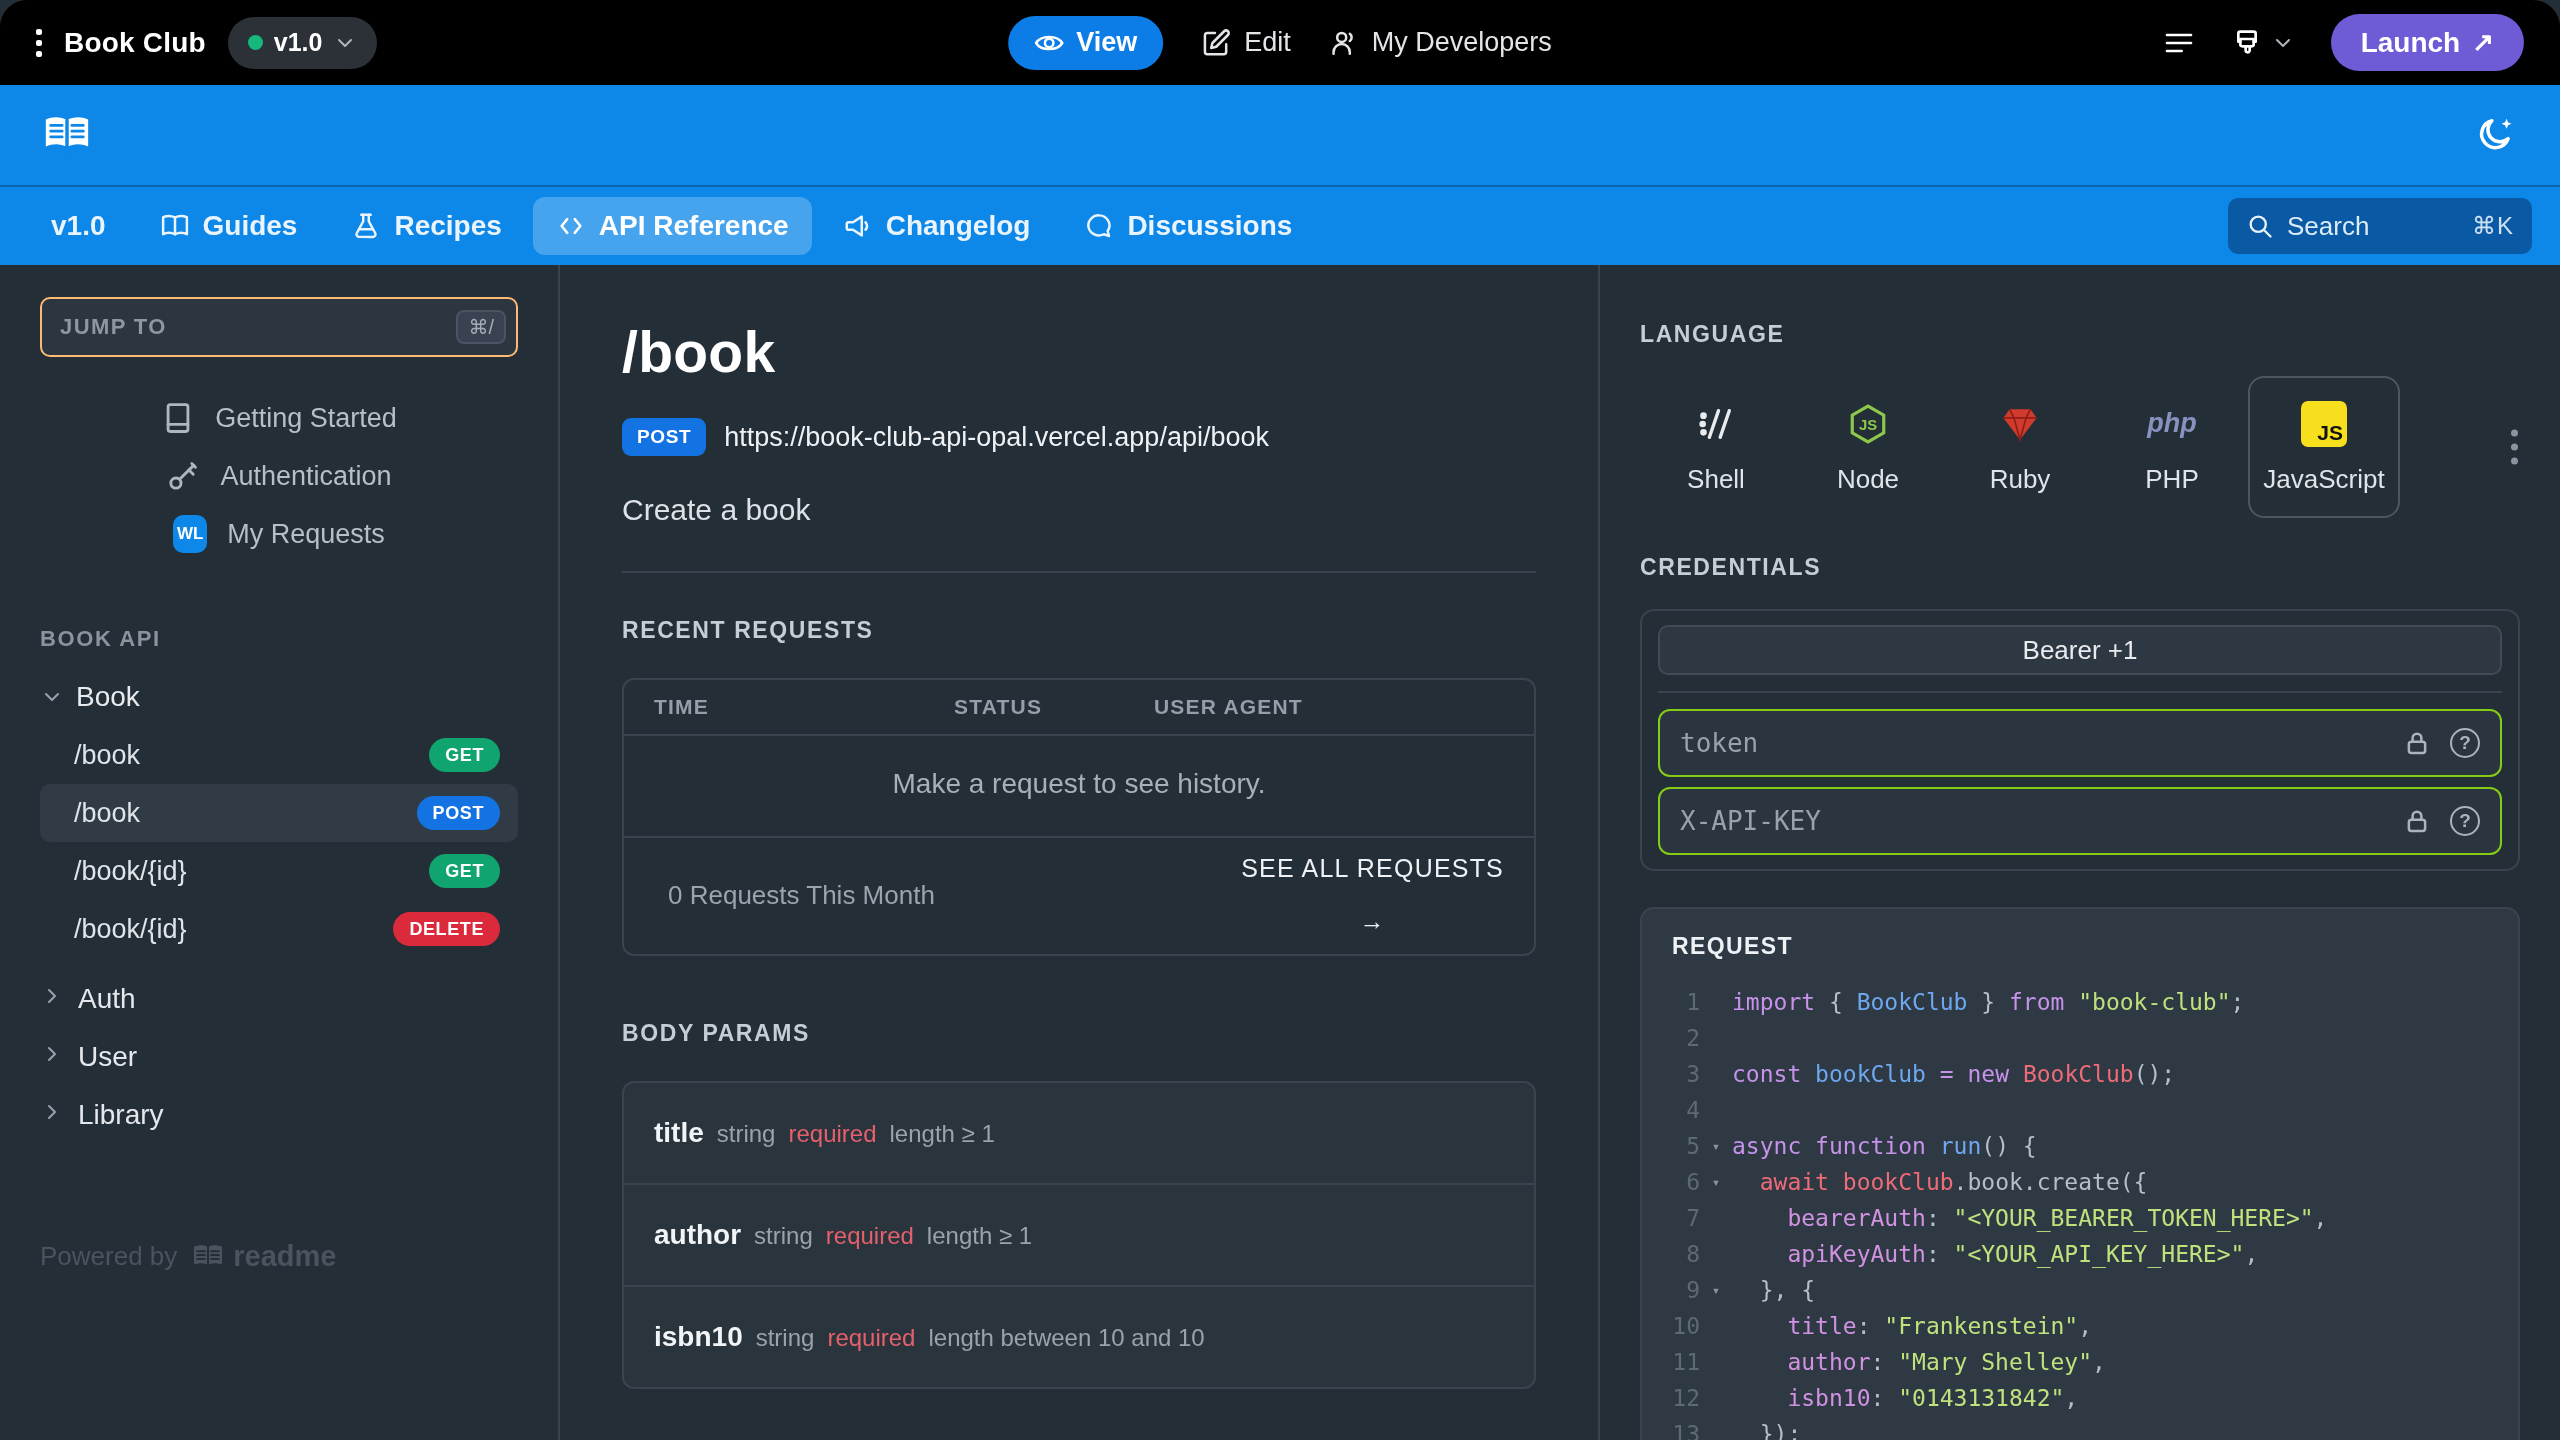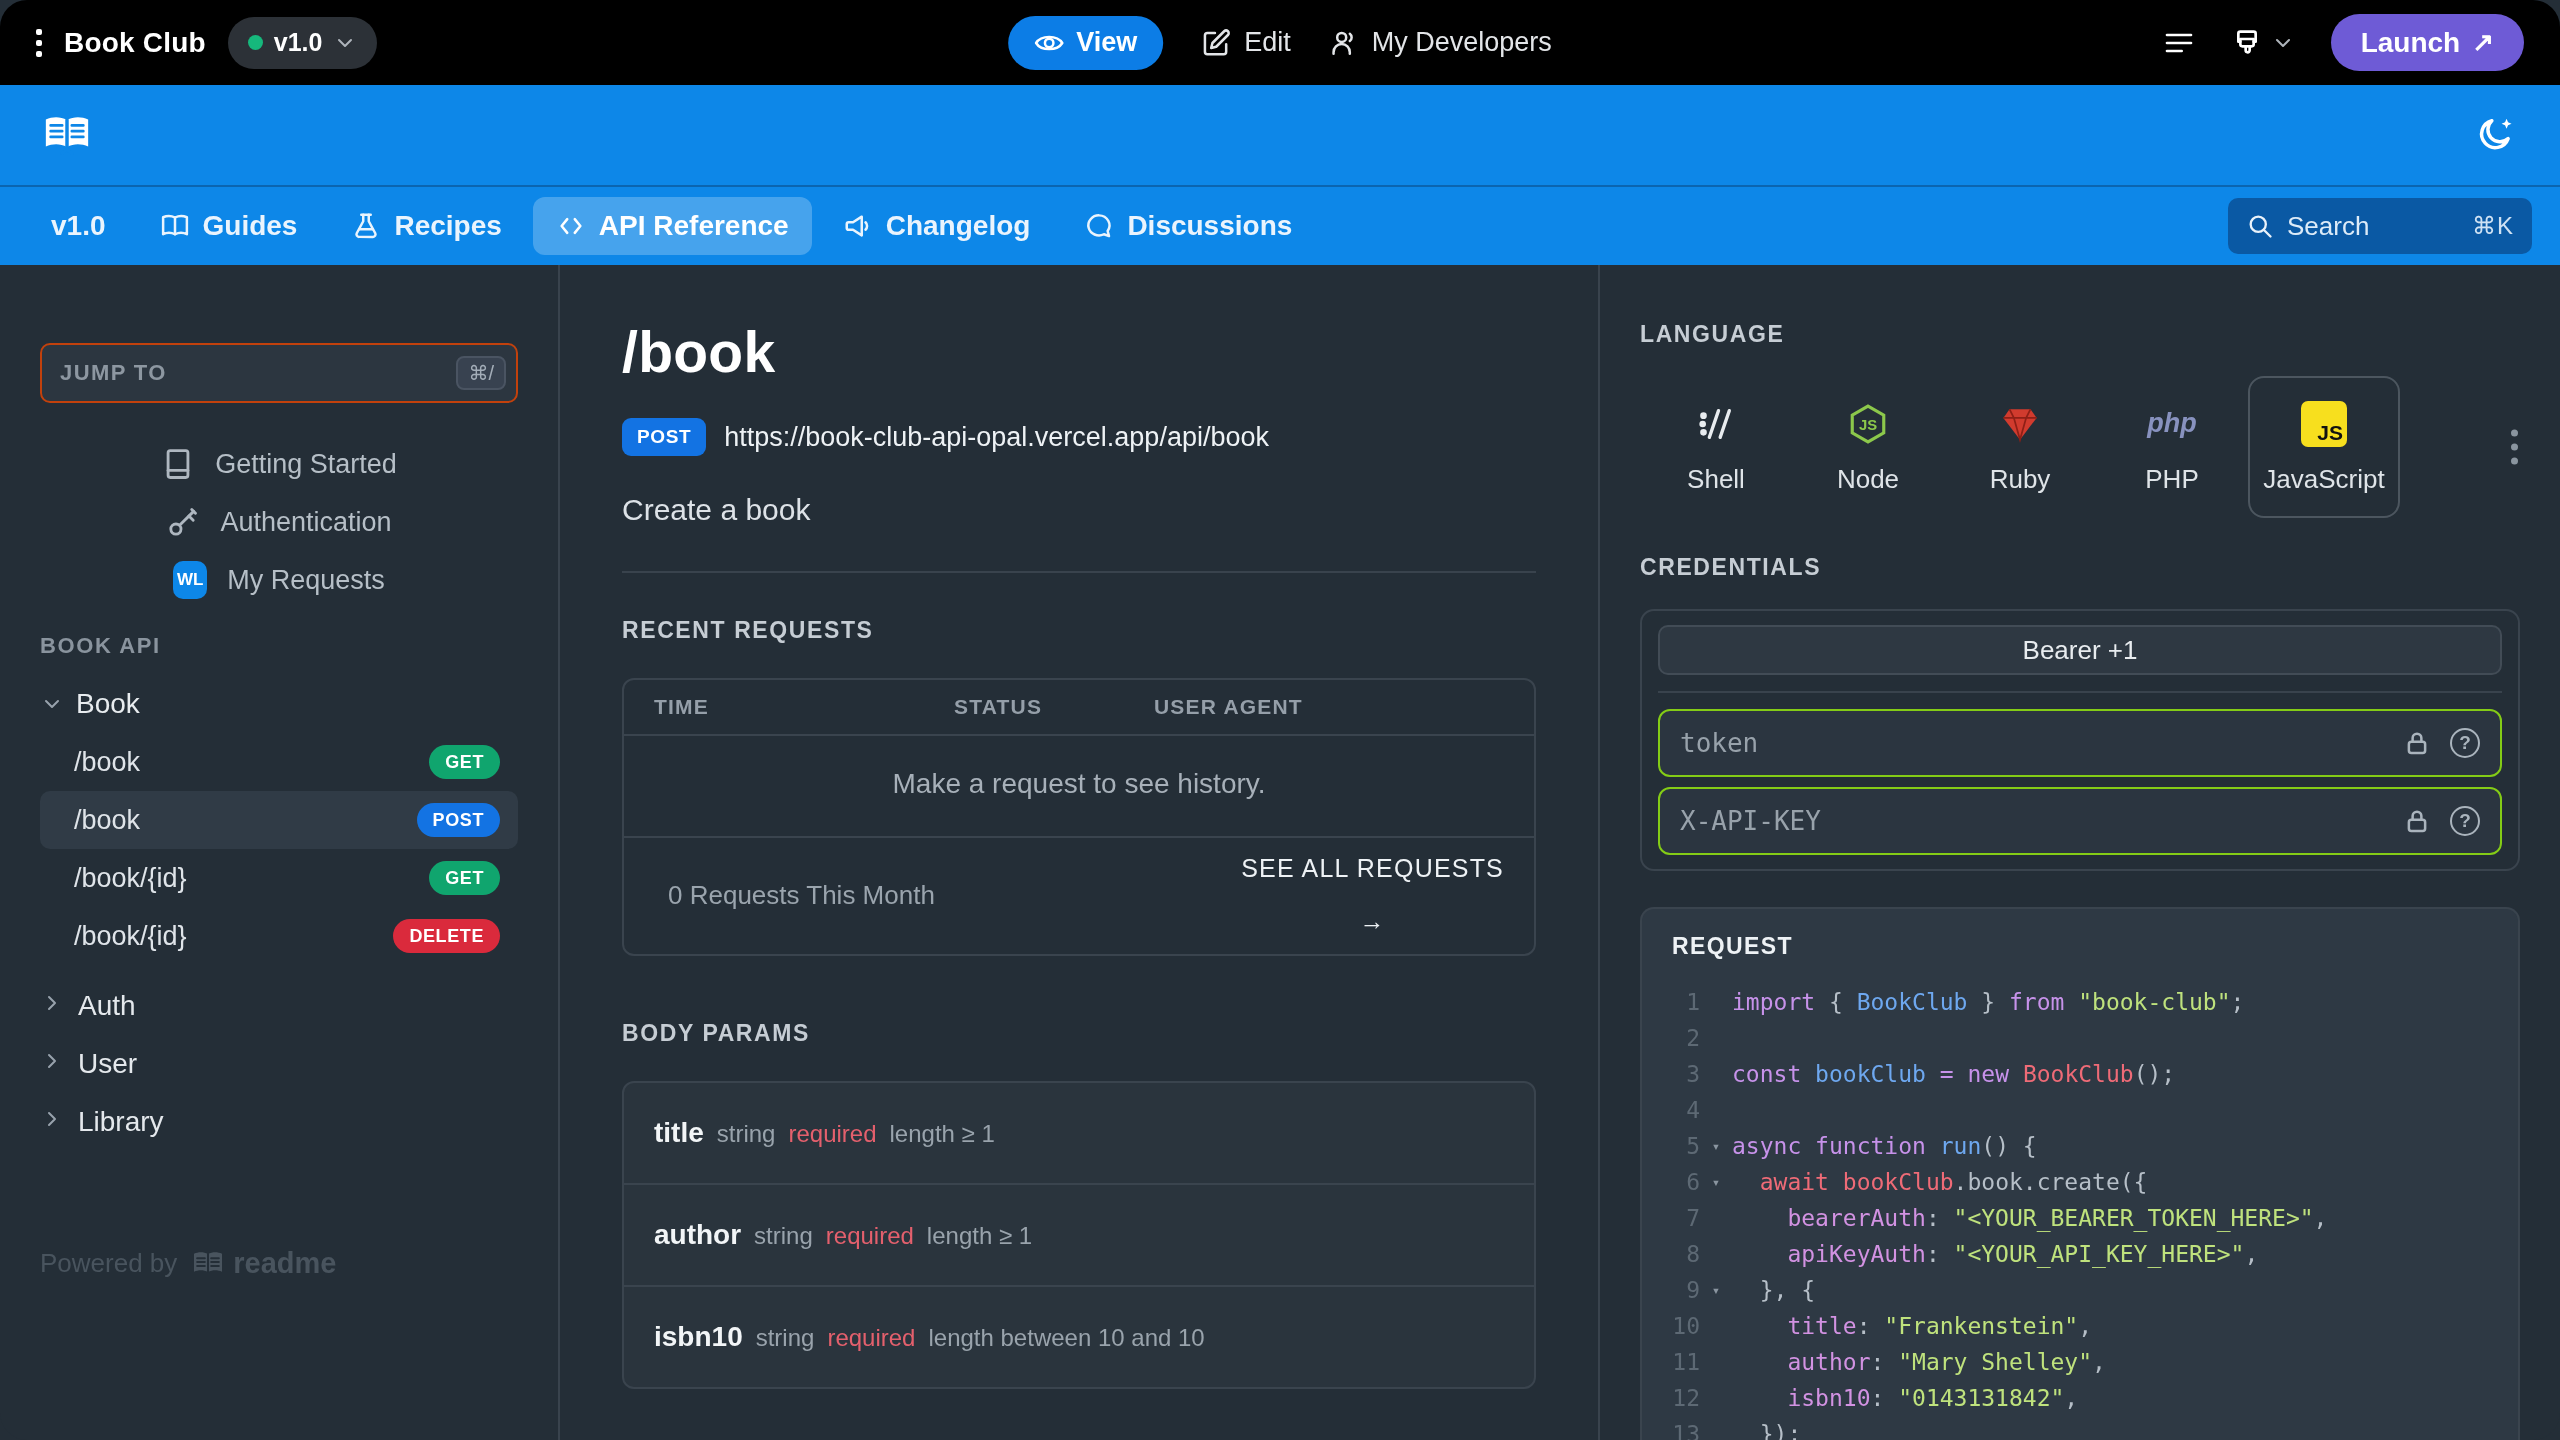--- a/index.html
+++ b/index.html
@@ -52,35 +52,35 @@
   .search-input { flex:1; min-width:0; background:transparent; border:none; outline:none;
     color:#fff; font-size:26px; font-family:"Liberation Sans", sans-serif; }
   .search-input::placeholder { color:#dcebf8; }
   .search-kbd { font-size:24px; color:#cfe2f4; letter-spacing:1px; }
 
   
   .content { flex:1; display:flex; min-height:0; background:#242e37; color:#e8ecef; }
 
   
   .sidebar { flex:0 0 560px; border-right:2px solid #39434d; padding:32px 40px 0 40px; position:relative; }
-  .jumpto { height:60px; background:#2c3640; border:2px solid #c2410c; border-radius:10px;
-    display:flex; align-items:center; padding:0 10px 0 18px;margin-top:46px; }
+  .jumpto { height:60px; background:#2c3640; border:2px solid #fdba74; border-radius:10px;
+    display:flex; align-items:center; padding:0 10px 0 18px; }
   .jumpto input { flex:1; min-width:0; background:transparent; border:none; outline:none; color:#cfd6dc;
     font-size:22px; font-weight:700; letter-spacing:1.4px; font-family:"Liberation Sans",sans-serif; }
   .jumpto input::placeholder { color:#8d97a1; }
   .kbd-badge { background:#384250; border:2px solid #4a5462; border-radius:8px; padding:3px 10px;
     font-size:20px; color:#a3adb8; }
   .side-links { margin-top:32px; display:flex; flex-direction:column; }
   .side-link { height:58px; display:flex; align-items:center; gap:20px; color:#b6bfc7;
     font-size:27px; cursor:pointer;justify-content:center; }
   .side-link .sicon { width:34px; height:34px; color:#aeb7c0; flex:none; display:flex;
     align-items:center; justify-content:center; }
   .wl-badge { width:38px; height:38px; border-radius:10px; background:#0d87e8; color:#fff;
     display:flex; align-items:center; justify-content:center; font-size:17px; font-weight:700; }
-  .side-section { margin-top:24px; font-size:22px; font-weight:700; color:#8a949e; letter-spacing:1.6px; }
+  .side-section { margin-top:63px; font-size:22px; font-weight:700; color:#8a949e; letter-spacing:1.6px; }
   .group-row { margin-top:16px; height:58px; display:flex; align-items:center; gap:12px;
     font-size:28px; color:#e8ecef; cursor:pointer; }
   .group-row .gchev { width:24px; height:24px; color:#98a2ac; }
   .endpoints { display:flex; flex-direction:column; }
   .ep-row { height:58px; display:flex; align-items:center; justify-content:space-between;
     padding:0 18px 0 34px; border-radius:10px; font-size:27px; color:#dfe4e9; cursor:pointer; }
   .ep-row.active { background:#303b46; }
   .method-badge { height:34px; display:flex; align-items:center; border-radius:17px; padding:0 16px;
     font-size:18px; font-weight:700; color:#fff; letter-spacing:.6px; }
   .collapsed-groups { margin-top:12px; display:flex; flex-direction:column; }

